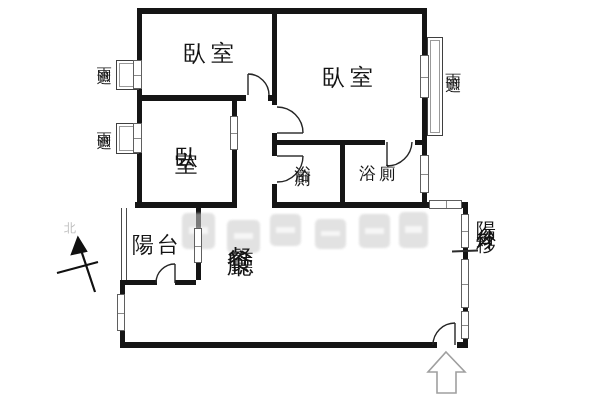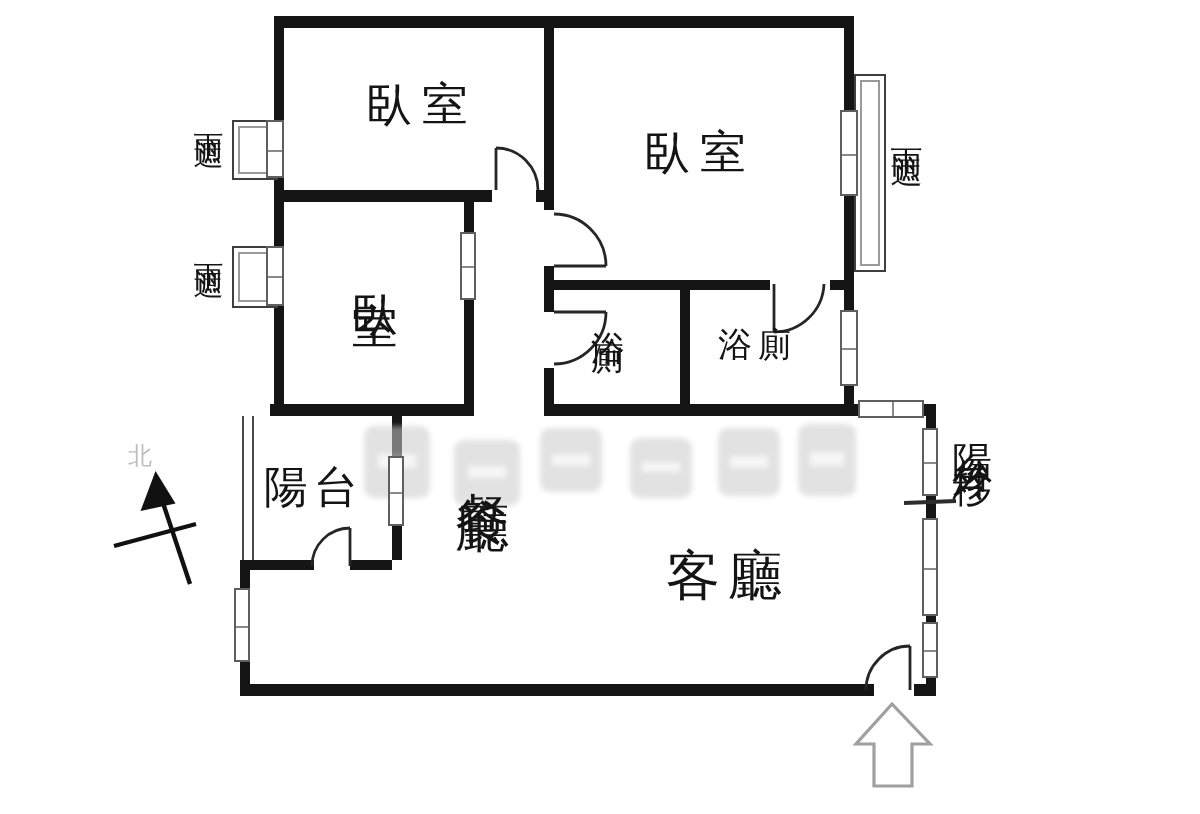--- a/index.html
+++ b/index.html
@@ -126,20 +126,19 @@
     <polygon points="446,352 465,372 456,372 456,393 437,393 437,372 428,372" fill="#ffffff" stroke="#a0a0a0" stroke-width="1.6"></polygon>
   </svg>
 
   <div class="lbl" style="left:183px;top:41px;font-size:23px;letter-spacing:5px;">臥室</div>
   <div class="lbl" style="left:322px;top:65px;font-size:23px;letter-spacing:5px;">臥室</div>
   <div class="lbl vert" style="left:174px;top:129px;font-size:23px;letter-spacing:3px;">臥室</div>
   <div class="lbl vert" style="left:294px;top:152px;font-size:17px;letter-spacing:3px;">浴廁</div>
   <div class="lbl" style="left:359px;top:164px;font-size:17px;letter-spacing:3px;">浴廁</div>
   <div class="lbl" style="left:132px;top:233px;font-size:22px;letter-spacing:3px;">陽台</div>
   <div class="lbl vert" style="left:226px;top:224px;font-size:27px;letter-spacing:3px;">餐廳</div>
-  <div class="lbl" style="left:333px;top:274px;font-size:27px;letter-spacing:4px;">客廳</div>
   <div class="lbl vert" style="left:475px;top:206px;font-size:20px;letter-spacing:4px;">陽台外移</div>
   <div class="lbl vert" style="left:96px;top:55px;font-size:15px;letter-spacing:2px;">雨遮</div>
   <div class="lbl vert" style="left:96px;top:120px;font-size:15px;letter-spacing:2px;">雨遮</div>
   <div class="lbl vert" style="left:445px;top:61px;font-size:16px;letter-spacing:3px;">雨遮</div>
   <div class="lbl" style="left:64px;top:222px;font-size:12px;color:#bdbdbd;">北</div>
 
 </div>
 
 </body></html>

